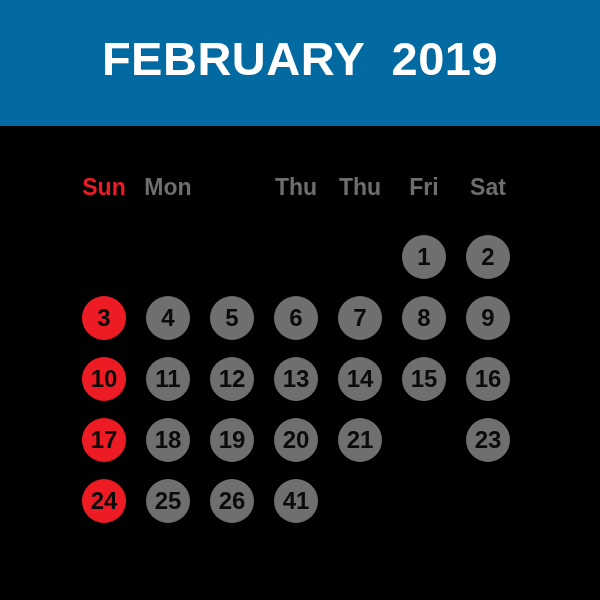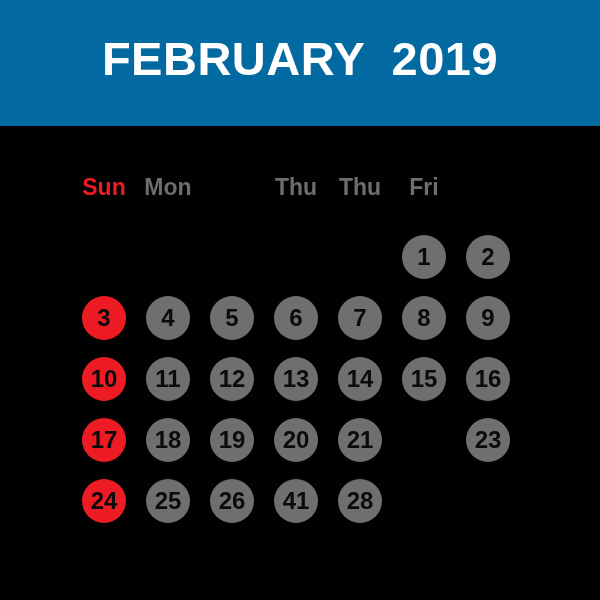--- a/index.html
+++ b/index.html
@@ -112,20 +112,21 @@
   <div class="cal-header">
     <div class="cal-title">FEBRUARY  2019</div>
   </div>
 
   <div class="weekday-row" id="weekday-row">
       <div class="weekday-cell is-sunday" style="left: 0px;">Sun</div>
       <div class="weekday-cell" style="left: 64px;">Mon</div>
       <div class="weekday-cell" style="left: 192px;">Thu</div>
       <div class="weekday-cell" style="left: 320px;">Fri</div>
       <div class="weekday-cell" style="left: 256px;">Thu</div>
+      <div class="weekday-cell" style="left: 384px;">Sat</div>
     </div>
 
   <div class="day-grid" id="day-grid">
       <div class="day-cell is-empty" style="left: 10px; top: 0px;"></div>
       <div class="day-cell is-empty" style="left: 74px; top: 0px;"></div>
       <div class="day-cell is-empty" style="left: 138px; top: 0px;"></div>
       <div class="day-cell is-empty" style="left: 202px; top: 0px;"></div>
       <div class="day-cell is-empty" style="left: 266px; top: 0px;"></div>
       <div class="day-cell" style="left: 330px; top: 0px;">1</div>
       <div class="day-cell" style="left: 394px; top: 0px;">2</div>
@@ -146,18 +147,17 @@
       <div class="day-cell is-sunday" style="left: 10px; top: 183px;">17</div>
       <div class="day-cell" style="left: 74px; top: 183px;">18</div>
       <div class="day-cell" style="left: 138px; top: 183px;">19</div>
       <div class="day-cell" style="left: 202px; top: 183px;">20</div>
       <div class="day-cell" style="left: 266px; top: 183px;">21</div>
       <div class="day-cell" style="left: 394px; top: 183px;">23</div>
       <div class="day-cell is-sunday" style="left: 10px; top: 244px;">24</div>
       <div class="day-cell" style="left: 74px; top: 244px;">25</div>
       <div class="day-cell" style="left: 138px; top: 244px;">26</div>
       <div class="day-cell" style="left: 202px; top: 244px;">41</div>
-      <div class="day-cell" style="left: 266px; top: 244px;">28</div>
       <div class="day-cell is-empty" style="left: 330px; top: 244px;"></div>
       <div class="day-cell is-empty" style="left: 394px; top: 244px;"></div>
     </div>
 
 </div>
 
 </body></html>

